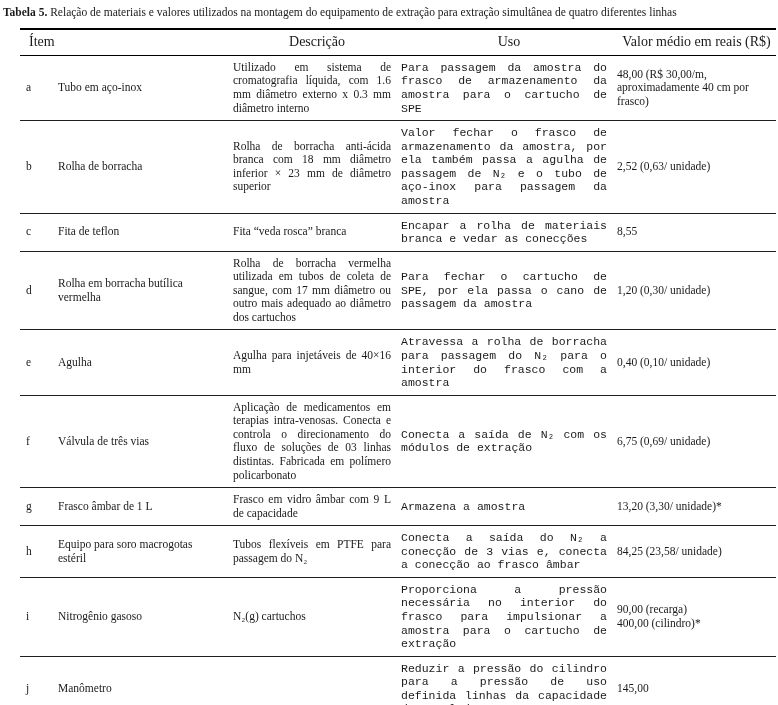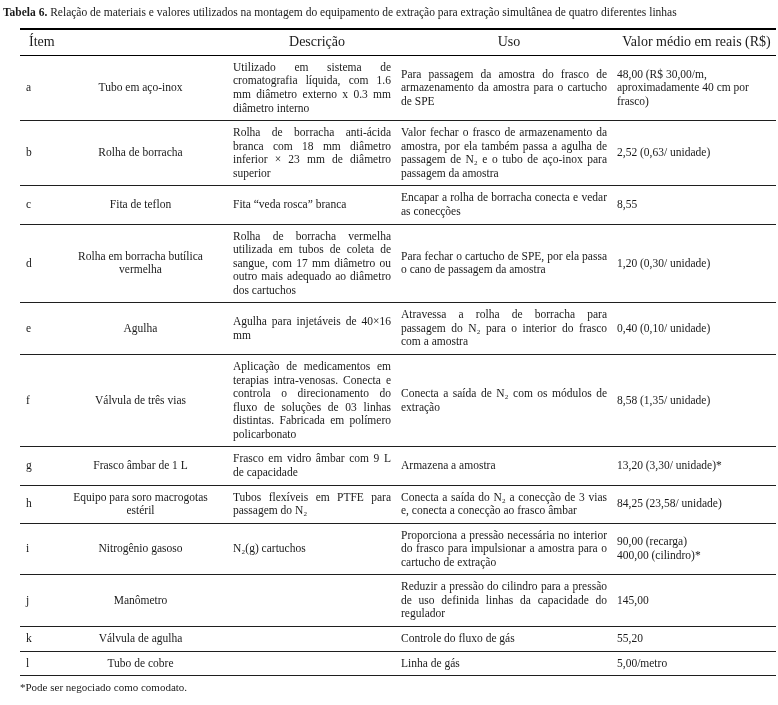--- a/index.html
+++ b/index.html
@@ -51,37 +51,37 @@
     font-size: 14px;
     padding: 4px 0;
     text-align: center;
   }
   th.h-item { text-align: left; padding-left: 9px; }
   td {
     vertical-align: middle;
     padding: 5px 10px 5px 0;
   }
   td.cell-letter { padding-left: 6px; padding-right: 0; }
-  td.cell-item   { text-align: center; }
+  td.cell-item   { text-align: left; }
   td.cell-desc   { text-align: justify; text-justify: inter-word; margin-left: 16px; }
-  td.cell-uso    { text-align: justify; text-justify: inter-word; }
+  td.cell-uso    { text-align: justify; text-justify: inter-word; font-family: Liberation Mono, monospace; }
   td.cell-valor  { text-align: left; padding-right: 0; white-space: pre-line; }
   tr.total-row td.cell-total-label { font-weight: bold; padding-left: 38px; }
   tr.total-row td.cell-valor { font-weight: bold; }
   .footnote {
     font-size: 11px;
     margin: 5px 0 0 20px;
   }
 </style>
 </head>
 <body>
 
 <div class="page">
 
-  <p class="table-title"><span class="title-label">Tabela 6.</span><span> Relação de materiais e valores utilizados na montagem do equipamento de extração para extração simultânea de quatro diferentes linhas</span></p>
+  <p class="table-title"><span class="title-label">Tabela 5.</span><span> Relação de materiais e valores utilizados na montagem do equipamento de extração para extração simultânea de quatro diferentes linhas</span></p>
 
   <table class="materials">
     <colgroup>
       <col class="c-letter">
         <col class="c-item">
         <col class="c-desc">
         <col class="c-uso">
         <col class="c-valor">
     </colgroup>
     <thead>
@@ -104,21 +104,21 @@
         <td class="cell-letter">b</td>
         <td class="cell-item">Rolha de borracha</td>
         <td class="cell-desc">Rolha de borracha anti-ácida branca com 18 mm diâmetro inferior × 23 mm de diâmetro superior</td>
         <td class="cell-uso">Valor fechar o frasco de armazenamento da amostra, por ela também passa a agulha de passagem de N₂ e o tubo de aço-inox para passagem da amostra</td>
         <td class="cell-valor">2,52 (0,63/ unidade)</td>
       </tr>
       <tr>
         <td class="cell-letter">c</td>
         <td class="cell-item">Fita de teflon</td>
         <td class="cell-desc">Fita “veda rosca” branca</td>
-        <td class="cell-uso">Encapar a rolha de borracha conecta e vedar as conecções</td>
+        <td class="cell-uso">Encapar a rolha de materiais branca e vedar as conecções</td>
         <td class="cell-valor">8,55</td>
       </tr>
       <tr>
         <td class="cell-letter">d</td>
         <td class="cell-item">Rolha em borracha butílica vermelha</td>
         <td class="cell-desc">Rolha de borracha vermelha utilizada em tubos de coleta de sangue, com 17 mm diâmetro ou outro mais adequado ao diâmetro dos cartuchos</td>
         <td class="cell-uso">Para fechar o cartucho de SPE, por ela passa o cano de passagem da amostra</td>
         <td class="cell-valor">1,20 (0,30/ unidade)</td>
       </tr>
       <tr>
@@ -126,21 +126,21 @@
         <td class="cell-item">Agulha</td>
         <td class="cell-desc">Agulha para injetáveis de 40×16 mm</td>
         <td class="cell-uso">Atravessa a rolha de borracha para passagem do N₂ para o interior do frasco com a amostra</td>
         <td class="cell-valor">0,40 (0,10/ unidade)</td>
       </tr>
       <tr>
         <td class="cell-letter">f</td>
         <td class="cell-item">Válvula de três vias</td>
         <td class="cell-desc">Aplicação de medicamentos em terapias intra-venosas. Conecta e controla o direcionamento do fluxo de soluções de 03 linhas distintas. Fabricada em polímero policarbonato</td>
         <td class="cell-uso">Conecta a saída de N₂ com os módulos de extração</td>
-        <td class="cell-valor">8,58 (1,35/ unidade)</td>
+        <td class="cell-valor">6,75 (0,69/ unidade)</td>
       </tr>
       <tr>
         <td class="cell-letter">g</td>
         <td class="cell-item">Frasco âmbar de 1 L</td>
         <td class="cell-desc">Frasco em vidro âmbar com 9 L de capacidade</td>
         <td class="cell-uso">Armazena a amostra</td>
         <td class="cell-valor">13,20 (3,30/ unidade)*</td>
       </tr>
       <tr>
         <td class="cell-letter">h</td>

